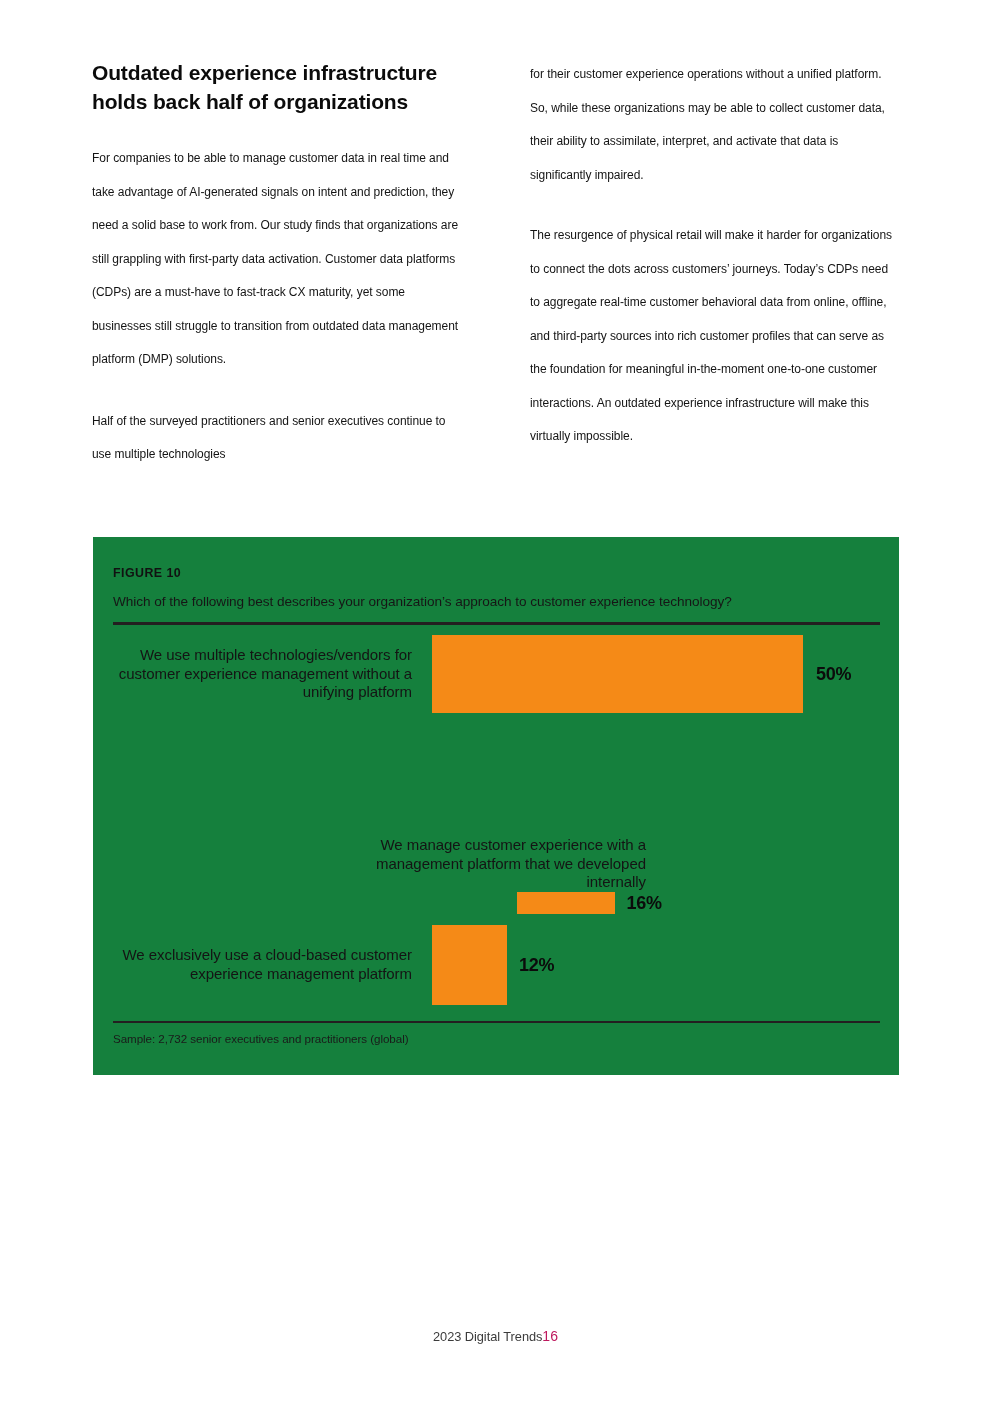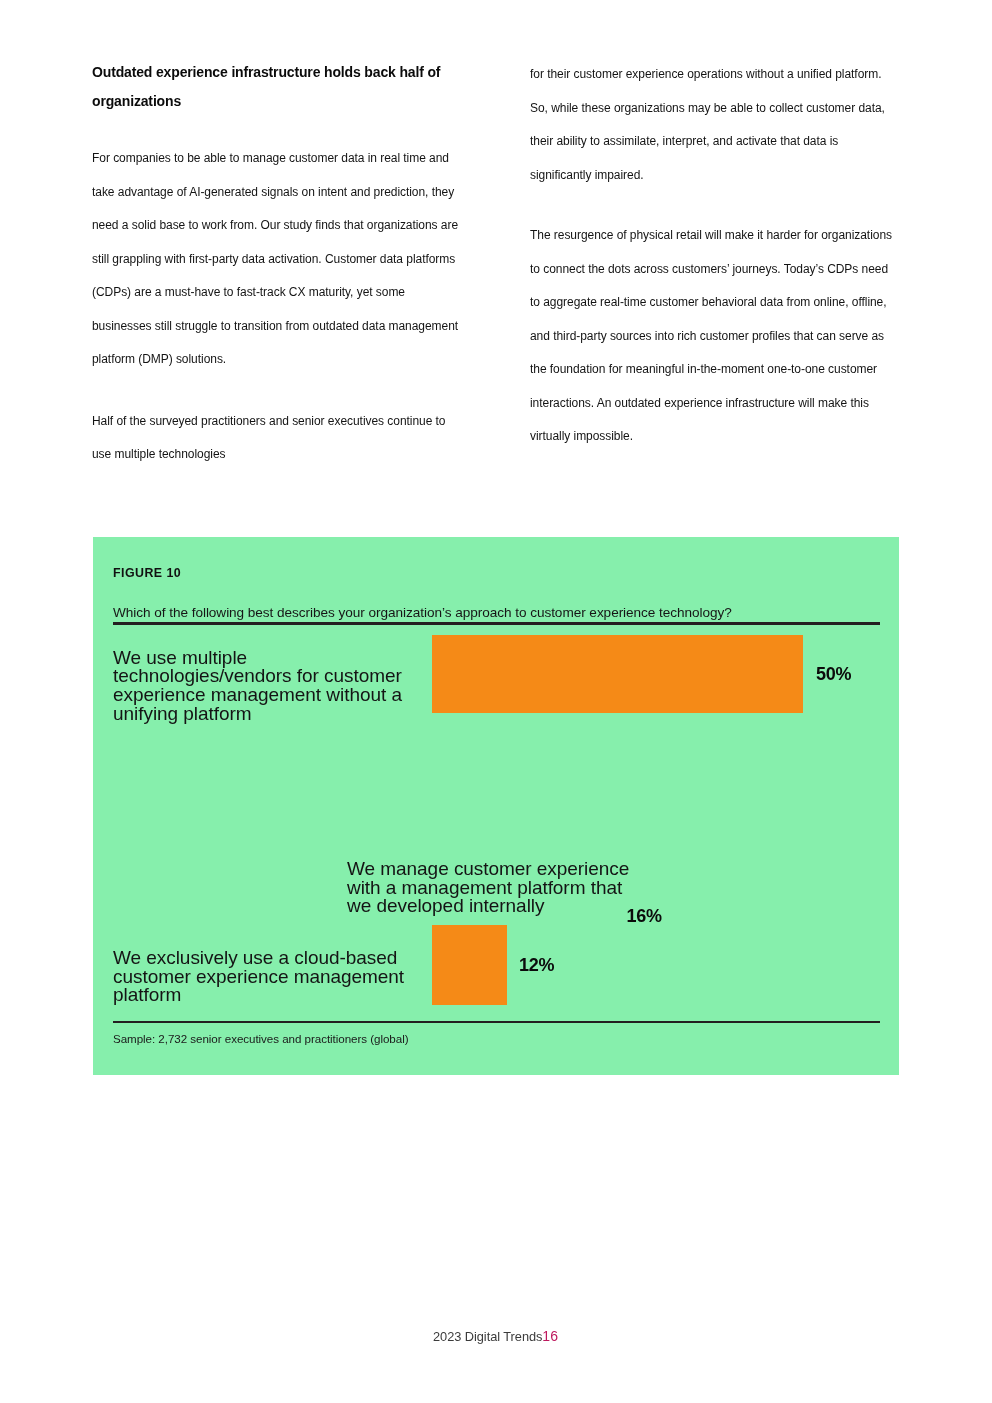--- a/index.html
+++ b/index.html
@@ -18,21 +18,21 @@
 
   
   .col {
     position: absolute;
     width: 368px;
   }
   .col-left  { left: 92px;  top: 58px; }
   .col-right { left: 530px; top: 58px; }
 
   .article-heading {
-    font-size: 14px;
+    font-size: 21px;
     font-weight: bold;
     line-height: 29px;
     letter-spacing: -0.15px;
     margin: 0 0 26px 0;
     color: #0b0b0b;
   }
   .para {
     font-size: 12px;
     line-height: 33.5px;
     margin: 0 0 28px 0;
@@ -42,41 +42,41 @@
   .para:last-child { margin-bottom: 0; }
   .col-right .para { margin-bottom: 27px; }
 
   
   .figure-panel {
     position: absolute;
     left: 93px;
     top: 537px;
     width: 806px;
     height: 538px;
-    background: #86efac;
+    background: #15803d;
   }
   .figure-inner {
     position: absolute;
     left: 20px;
     top: 0;
     width: 767px;
     height: 100%;
   }
   .figure-label {
     position: absolute;
     top: 29px;
     left: 0;
     font-size: 12.4px;
     font-weight: bold;
     letter-spacing: 0.45px;
     color: #111111;
   }
   .figure-title {
     position: absolute;
-    top: 68px;
+    top: 57px;
     left: 0;
     font-size: 13.6px;
     color: #161616;
     letter-spacing: -0.05px;
     white-space: nowrap;
   }
   .rule-top {
     position: absolute;
     left: 0;
     top: 85px;
@@ -111,27 +111,27 @@
   }
   .bar-row {
     position: absolute;
     left: 0;
     width: 767px;
     display: flex;
     align-items: center;
   }
   .bar-label {
     width: 299px;
-    font-size: 19px;
+    text-align: right;
+    font-size: 15px;
     line-height: 18.6px;
     color: #141414;
     padding-right: 0;
     letter-spacing: -0.05px;
     flex: none;
-    margin-top: 24px;
   }
   .bar-track {
     position: relative;
     flex: 1;
     height: 100%;
     display: flex;
     align-items: center;
   }
   .bar {
     position: absolute;

